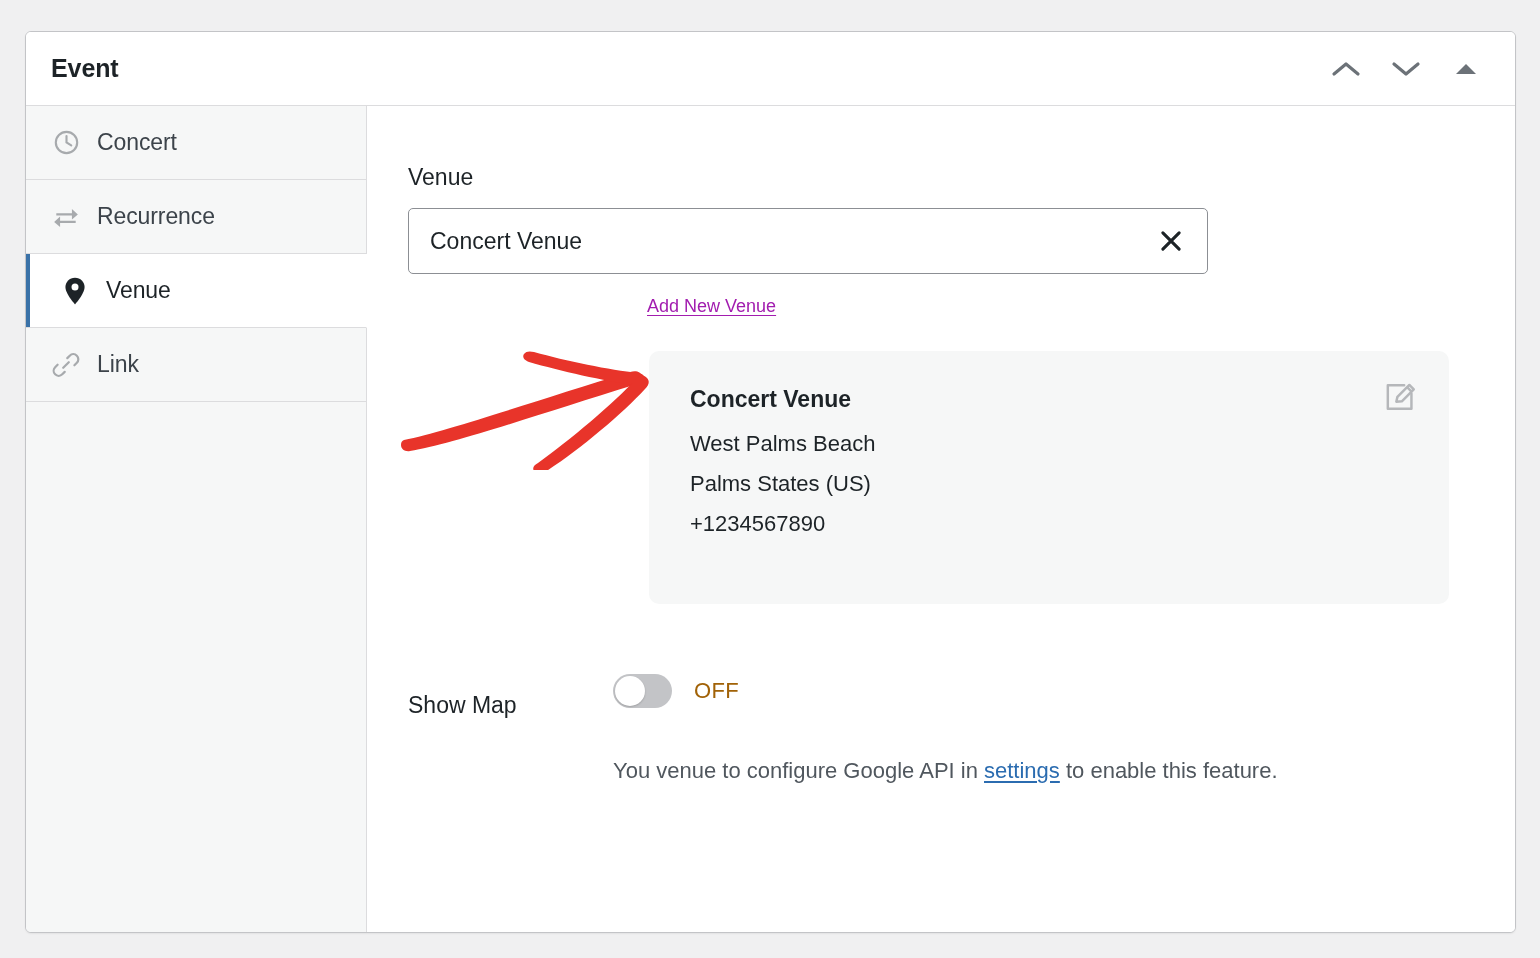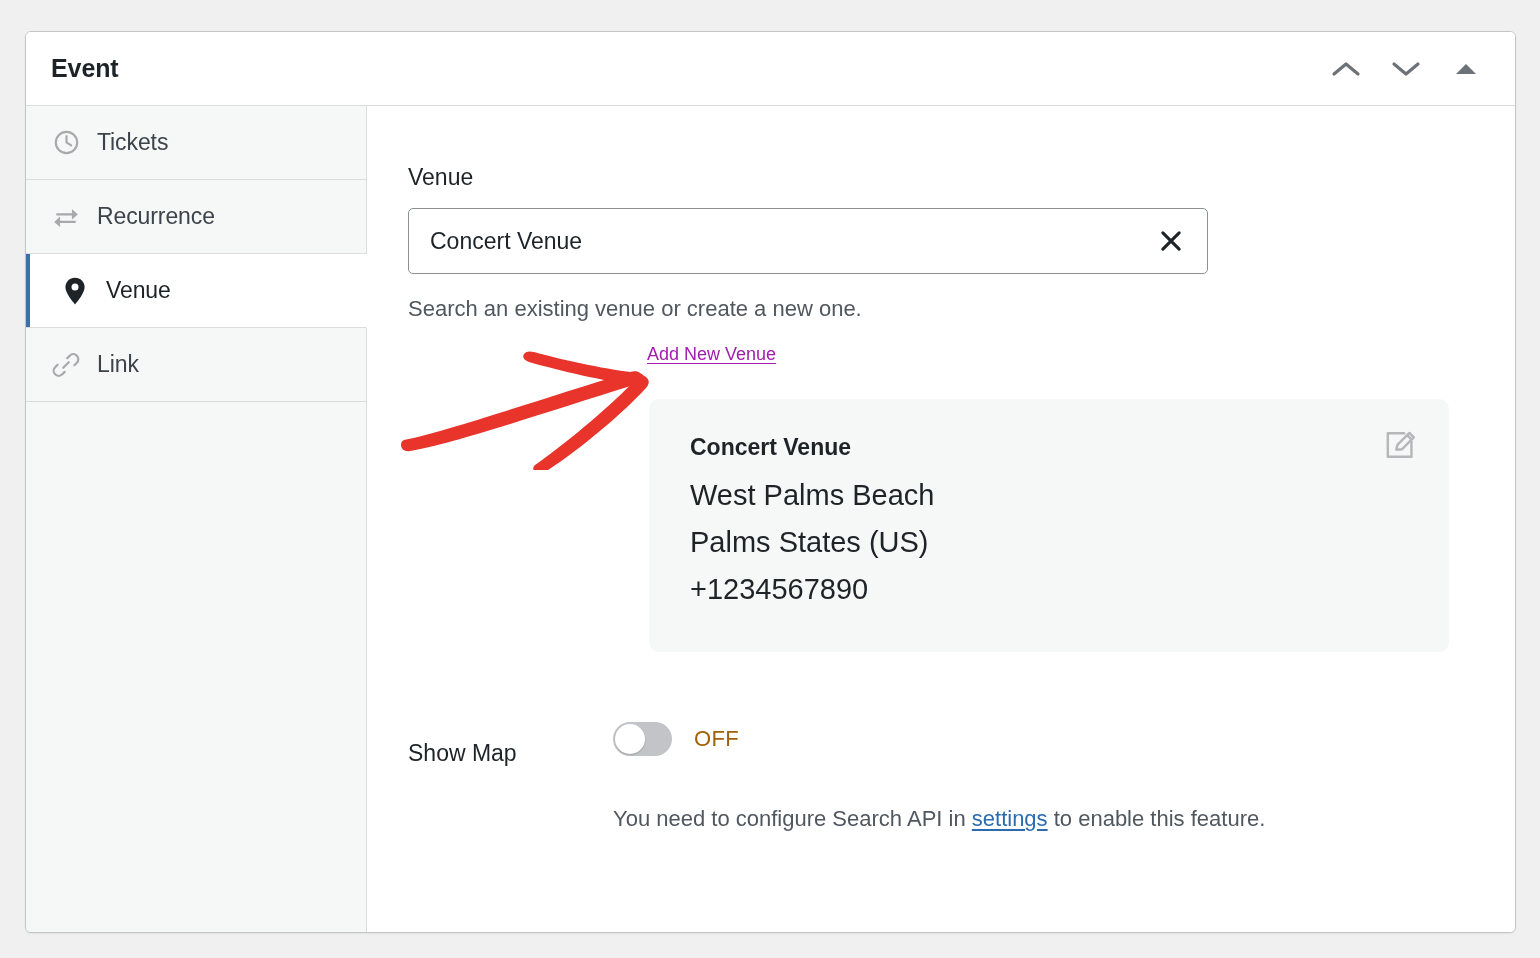--- a/index.html
+++ b/index.html
@@ -188,21 +188,21 @@
     padding: 35px 30px 0 41px;
     position: relative;
   }
   .venue-card-name {
     font-size: 23px;
     font-weight: 700;
     color: #1d2327;
     margin-bottom: 18px;
   }
   .venue-card-line {
-    font-size: 29px;
+    font-size: 22px;
     color: #1d2327;
     margin-bottom: 14px;
   }
   .card-edit-btn {
     position: absolute;
     top: 28px;
     right: 31px;
     width: 36px; height: 36px;
     display: flex; align-items: center; justify-content: center;
     cursor: pointer;
@@ -306,21 +306,21 @@
 
       <div class="sidebar">
 
         <div class="side-item">
           <span class="side-icon">
             <svg width="27" height="27" viewBox="0 0 24 24">
               <circle cx="12" cy="12" r="9.5" fill="none" stroke="#a7aaad" stroke-width="1.9"></circle>
               <path d="M12 6.3 V12 L16.2 14.6" fill="none" stroke="#a7aaad" stroke-width="1.9" stroke-linecap="round"></path>
             </svg>
           </span>
-          <span class="side-label">Tickets</span>
+          <span class="side-label">Concert</span>
         </div>
 
         <div class="side-item">
           <span class="side-icon">
             <svg width="28" height="26" viewBox="0 0 26 24">
               <path d="M4 8.5 H18.5 V4.6 L24 9.6 L18.5 14.3 V10.6 H4 Z" fill="#a7aaad"></path>
               <path d="M22 15.5 H7.5 V11.6 L2 16.6 L7.5 21.3 V17.6 H22 Z" fill="#a7aaad"></path>
             </svg>
           </span>
           <span class="side-label">Recurrence</span>
@@ -357,21 +357,20 @@
 
         <div class="venue-input">
           <input type="text" value="Concert Venue" placeholder="Search for a venue" style="">
           <button class="clear-btn" title="Clear">
             <svg width="26" height="26" viewBox="0 0 24 24">
               <path d="M4.5 4.5 L19.5 19.5 M19.5 4.5 L4.5 19.5" stroke="#1d2327" stroke-width="2.9" stroke-linecap="round"></path>
             </svg>
           </button>
         </div>
 
-        <div class="helper-text">Search an existing venue or create a new one.</div>
 
         <div class="add-venue-row">
           <a class="add-venue-link" href="#">Add New Venue</a>
         </div>
 
         <div class="venue-card">
           <div class="venue-card-name">Concert Venue</div>
           <div class="venue-card-line">West Palms Beach</div>
           <div class="venue-card-line">Palms States (US)</div>
           <div class="venue-card-line">+1234567890</div>
@@ -387,21 +386,21 @@
 
         <div class="map-row">
           <div class="map-label">Show Map</div>
           <button class="toggle" role="switch" aria-checked="false">
             <span class="knob"></span>
           </button>
           <div class="toggle-state">OFF</div>
         </div>
 
         <div class="map-note">
-          <span>You need to configure Search API in </span><a href="#">settings</a><span> to enable this feature.</span>
+          <span>You venue to configure Google API in </span><a href="#">settings</a><span> to enable this feature.</span>
         </div>
 
       </div>
     </div>
   </div>
 
   <svg class="annotation" viewBox="0 0 270 125">
     <g fill="#e8342a">
 
       <path d="M6 95 C50 86 140 55 232 27 C238 25 243 27 244 31 C245 35 242 38 236 40 C145 68 55 99 12 106 C7 107 3 104 3 100 C3 97 4 96 6 95 Z"></path>

